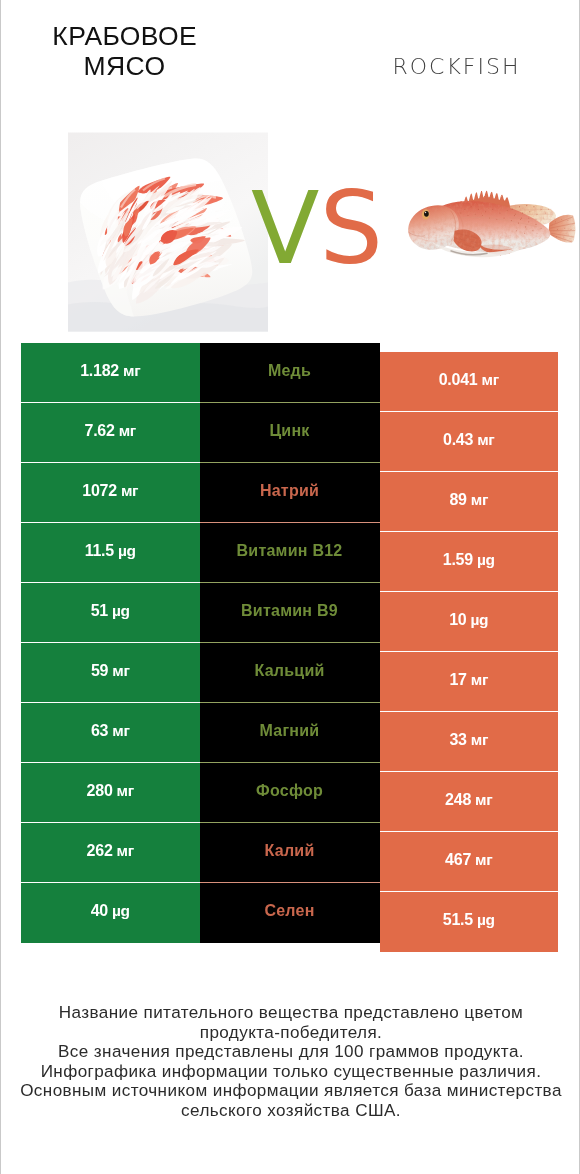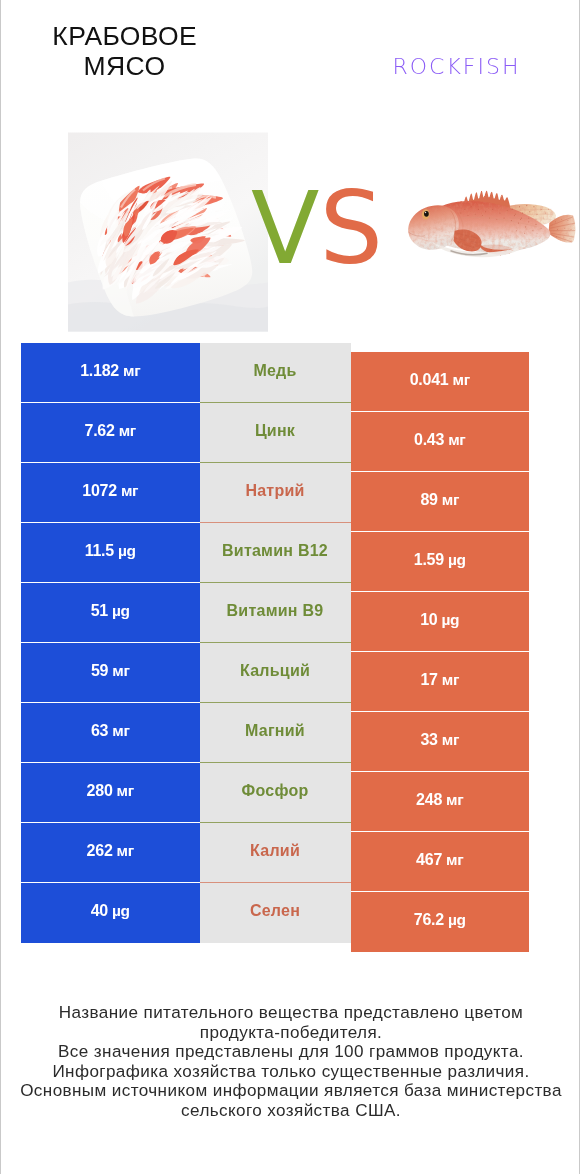--- a/index.html
+++ b/index.html
@@ -17,21 +17,21 @@
   .titles { position:absolute; left:0; top:0; width:580px; height:110px; }
   .title-left {
     position:absolute; left:23px; top:21px; width:201px;
     text-align:center; color:#111;
     font-size:26.5px; line-height:30.2px; letter-spacing:0.35px;
     text-indent:0.35px;
     font-weight:400; font-family:"Liberation Sans", sans-serif;
   }
   .title-right {
     position:absolute; left:364px; top:52px; width:181px;
-    text-align:center; color:#8b5cf6;
+    text-align:center; color:#404040;
     font-size:22px; line-height:30px; letter-spacing:2.0px;
     text-indent:2.0px;
     font-weight:200; font-family:"DejaVu Sans", sans-serif;
   }
 
   
   .hero { position:absolute; left:0; top:12px; width:580px; height:340px;margin-left:27px; }
   .img-left { position:absolute; left:40px; top:120px; width:200px; height:200px; }
   .crab-svg { display:block; width:200px; height:200px; }
   .fish-svg { display:block; width:176px; height:76px; }
@@ -39,22 +39,22 @@
         font-family:"DejaVu Sans", sans-serif;
         font-size:100px; line-height:100px; font-weight:400; letter-spacing:0px; }
   .vs .v { color:#82a933; }
   .vs .s { color:#e16b48; }
   .img-right { position:absolute; left:374px; top:175px; width:176px; height:76px; }
 
   
   .table { position:absolute; left:20px; top:343px; width:537px; }
   .row { position:relative; height:60px; display:flex; }
   .cell { height:60px; display:flex; align-items:center; justify-content:center; box-sizing:border-box; line-height:1; }
-  .cell-l { width:178.5px; background:#1d4ed8; color:#fff; }
-  .cell-m { width:151px; background:#e5e5e5; }
+  .cell-l { width:178.5px; background:#15803d; color:#fff; }
+  .cell-m { width:180px; background:#000000; }
   .cell-r { width:178.5px; background:#e16b48; color:#fff;margin-top:9px; }
   .row .cell-l, .row .cell-r { border-bottom:1px solid #fff; }
   .row:last-child .cell-l, .row:last-child .cell-r { border-bottom:0; }
   .val { font-size:16px; font-weight:700; letter-spacing:-0.25px; position:relative; top:-2px; }
   .unit { font-size:15.5px; font-weight:700; margin-left:4px; letter-spacing:-0.3px; position:relative; top:-2px; }
   .name { font-size:16px; font-weight:700; letter-spacing:0.25px; position:relative; top:-2px; }
   .win-green .name { color:#6f8c38; }
   .win-orange .name { color:#c9674d;text-align:center; }
   .win-green .cell-m { border-bottom:1px solid #93a260; }
   .win-orange .cell-m { border-bottom:1px solid #d8907c; }
@@ -748,28 +748,28 @@
       </div>
       <div class="row win-orange">
         <div class="cell cell-l">
           <span class="val">40</span>
           <span class="unit">µg</span>
         </div>
         <div class="cell cell-m">
           <span class="name">Селен</span>
         </div>
         <div class="cell cell-r">
-          <span class="val">76.2</span>
+          <span class="val">51.5</span>
           <span class="unit">µg</span>
         </div>
       </div>
     </div>
 
   <div class="footer" id="footer-text">
       <div>Название питательного вещества представлено цветом</div>
       <div>продукта-победителя.</div>
       <div>Все значения представлены для 100 граммов продукта.</div>
-      <div>Инфографика хозяйства только существенные различия.</div>
+      <div>Инфографика информации только существенные различия.</div>
       <div>Основным источником информации является база министерства</div>
       <div>сельского хозяйства США.</div>
     </div>
 
 </div>
 
 </body></html>

